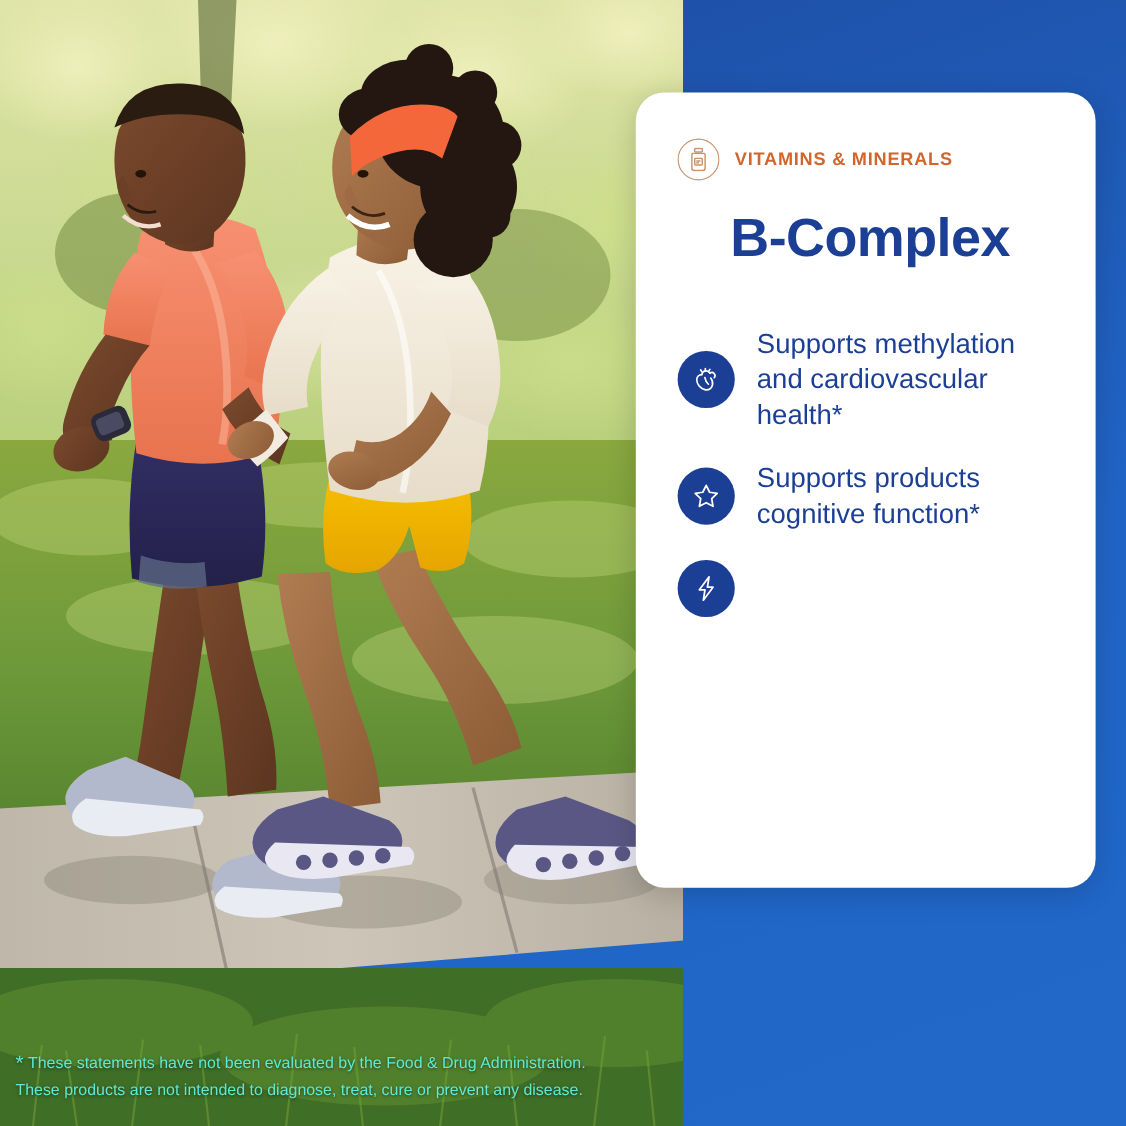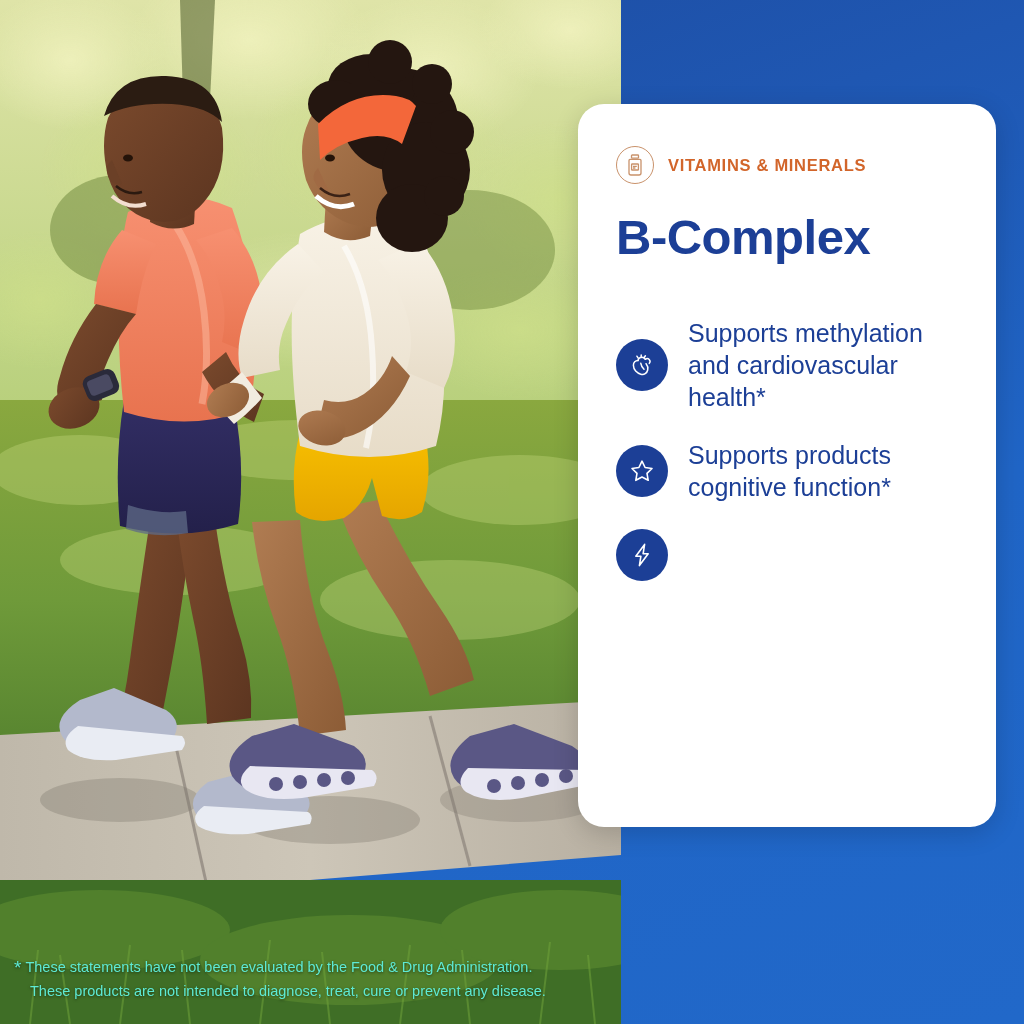--- a/index.html
+++ b/index.html
@@ -27,46 +27,46 @@
   
   .disclaimer{
     position:absolute; left:14px; bottom:20px; width:600px;
     color:#5eead4; font-size:14.5px; line-height:1.65;
     text-shadow:0 1px 3px rgba(0,0,0,.55);
   }
   .disclaimer .star{
     display:inline-block; font-size:19px; line-height:0;
     vertical-align:-2px; margin-right:4px;
   }
-  .disclaimer .line2{ display:block; margin-left:16px; }
+  .disclaimer .line2{ display:block; }
 
   
   .card{
-    position:absolute; left:578px; top:104px; width:418px; height:723px;
+    position:absolute; left:578px; top:84px; width:418px; height:723px;
     background:#ffffff; border-radius:26px;
     box-shadow:0 6px 26px rgba(0,0,0,.16);
     padding:42px 30px 0 38px;
   }
 
   
   .badge{ display:flex; align-items:center; gap:14px; }
   .badge-icon{
     width:38px; height:38px; flex:0 0 38px;
     border:1.5px solid #c9926b; border-radius:50%;
     display:flex; align-items:center; justify-content:center;
   }
   .badge-label{
     color:#d2652a; font-size:16.5px; font-weight:bold; letter-spacing:.7px;
   }
 
   
   .title{
     margin-top:26px;
     color:#1c3f96; font-size:49px; font-weight:bold;
-    line-height:1.12; letter-spacing:-.5px;
+    line-height:1.12; letter-spacing:-.5px;text-align:center;
   }
 
   
   .benefits{ margin-top:52px; }
   .benefit{ display:flex; align-items:center; gap:20px; margin-bottom:26px; }
   .benefit:last-child{ margin-bottom:0; }
   .benefit-icon{
     width:52px; height:52px; flex:0 0 52px;
     background:#1c3f96; border-radius:50%;
     display:flex; align-items:center; justify-content:center;

